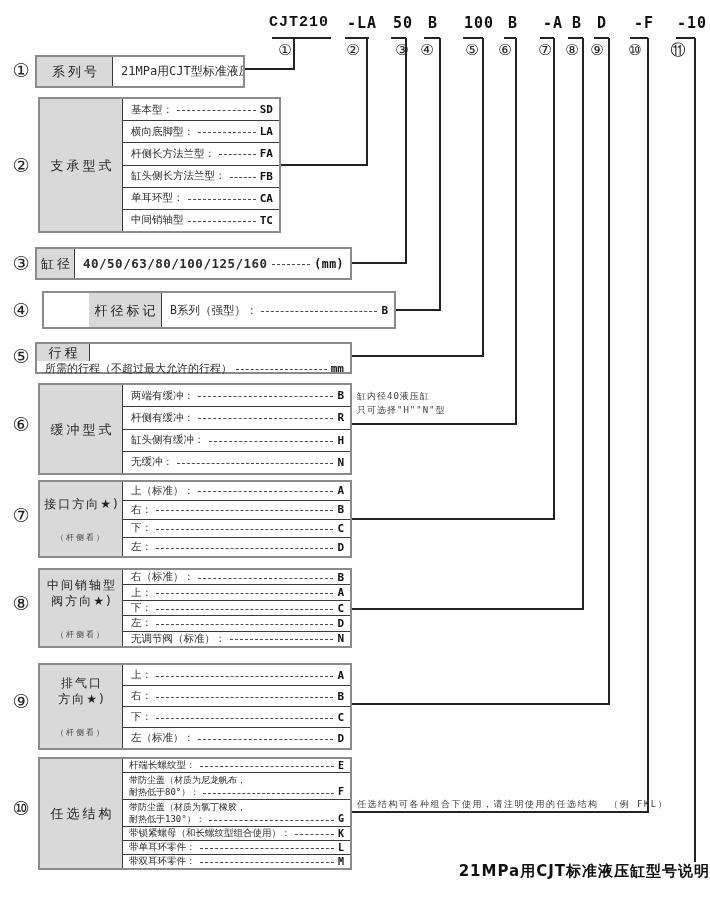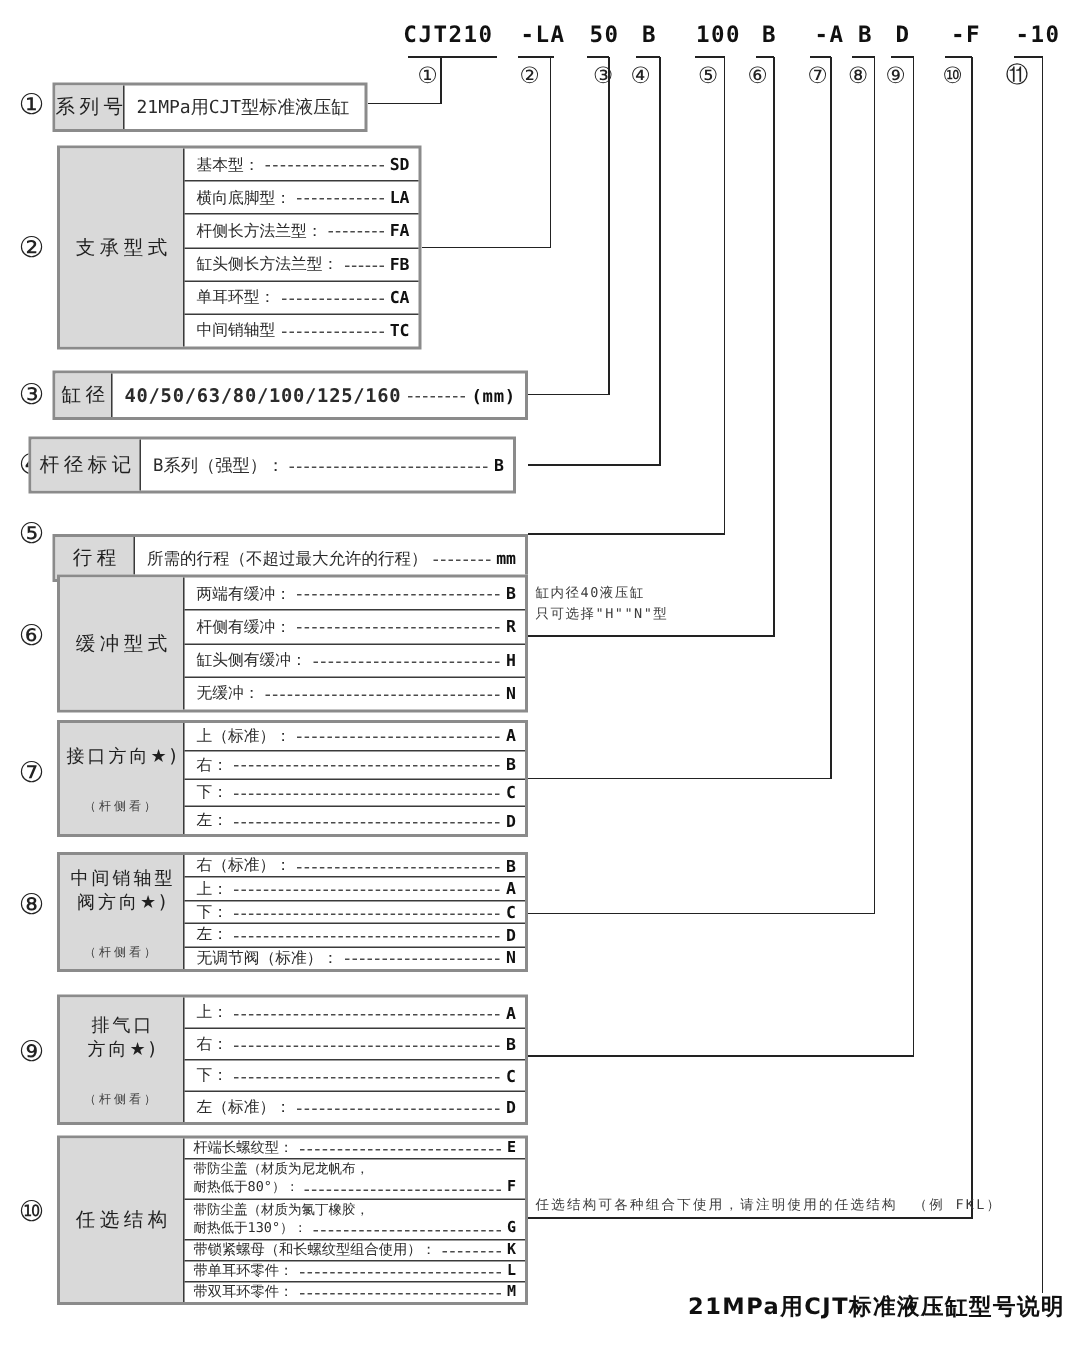--- a/index.html
+++ b/index.html
@@ -80,21 +80,21 @@
     </svg>
 
   <div class="sidenote" style="left:357px; top:390px;">
     <div>缸内径40液压缸</div>
     <div>只可选择"H""N"型</div>
   </div>
 
   <div class="sidenote" style="left:357px; top:798px; letter-spacing:1.5px;">任选结构可各种组合下使用，请注明使用的任选结构　（例 FKL）</div>
 
   <div id="caption">21MPa用CJT标准液压缸型号说明</div>
-<div class="code-seg" style="left: 299px;">CJT210</div>
+<div class="code-seg" style="left: 299px; font-family: Liberation Mono, monospace;">CJT210</div>
     <div class="circ" style="left: 285px; top: 50px;">①</div>
     <div class="code-seg" style="left: 362px;">-LA</div>
     <div class="circ" style="left: 353px; top: 50px;">②</div>
     <div class="code-seg" style="left: 403px;">50</div>
     <div class="circ" style="left: 402px; top: 50px;">③</div>
     <div class="code-seg" style="left: 433px;">B</div>
     <div class="circ" style="left: 427px; top: 50px;">④</div>
     <div class="code-seg" style="left: 479px;">100</div>
     <div class="circ" style="left: 472px; top: 50px;">⑤</div>
     <div class="code-seg" style="left: 513px;">B</div>
@@ -104,21 +104,21 @@
     <div class="code-seg" style="left: 577px;">B</div>
     <div class="circ" style="left: 572px; top: 50px;">⑧</div>
     <div class="code-seg" style="left: 602px;">D</div>
     <div class="circ" style="left: 597px; top: 50px;">⑨</div>
     <div class="code-seg" style="left: 644px;">-F</div>
     <div class="circ" style="left: 635px; top: 50px;">⑩</div>
     <div class="code-seg" style="left: 692px;">-10</div>
     <div class="circ" style="left: 678px; top: 50px;">⑪</div>
     <div class="circ leftnum" style="left: 21px; top: 70px;">①</div>
     <div class="rowbox single fs12" style="left: 35px; top: 55px; width: 210px; height: 33px;">
-      <div class="labelcell" style="width: 46px;">
+      <div class="labelcell" style="width: 76px;">
         <div class="label-line">系列号</div>
       </div>
       <div class="itemscol">
         <div class="item">
           <span class="txt">21MPa用CJT型标准液压缸</span>
         </div>
       </div>
     </div>
     <div class="circ leftnum" style="left: 21px; top: 165px;">②</div>
     <div class="rowbox " style="left: 38px; top: 97px; width: 243px; height: 136px;">
@@ -165,34 +165,34 @@
       </div>
       <div class="itemscol">
         <div class="item">
           <span class="txt">40/50/63/80/100/125/160</span>
           <span class="leader"></span>
           <span class="code">(mm)</span>
         </div>
       </div>
     </div>
     <div class="circ leftnum" style="left: 21px; top: 310px;">④</div>
-    <div class="rowbox single fs115" style="left: 19px; top: 291px; width: 325px; height: 38px;">
+    <div class="rowbox single fs115" style="left: 42px; top: 291px; width: 354px; height: 38px; padding-left: 45px;">
       <div class="labelcell" style="width: 73px;">
         <div class="label-line">杆径标记</div>
       </div>
       <div class="itemscol">
         <div class="item">
           <span class="txt">B系列（强型）：</span>
           <span class="leader"></span>
           <span class="code">B</span>
         </div>
       </div>
     </div>
     <div class="circ leftnum" style="left: 21px; top: 356px;">⑤</div>
-    <div class="rowbox single fs11" style="left: 35px; top: 356px; width: 317px; height: 32px;">
+    <div class="rowbox single fs11" style="left: 35px; top: 342px; width: 317px; height: 32px; flex-direction: column;">
       <div class="labelcell" style="width: 53px;">
         <div class="label-line">行程</div>
       </div>
       <div class="itemscol">
         <div class="item">
           <span class="txt">所需的行程（不超过最大允许的行程）</span>
           <span class="leader"></span>
           <span class="code">mm</span>
         </div>
       </div>

